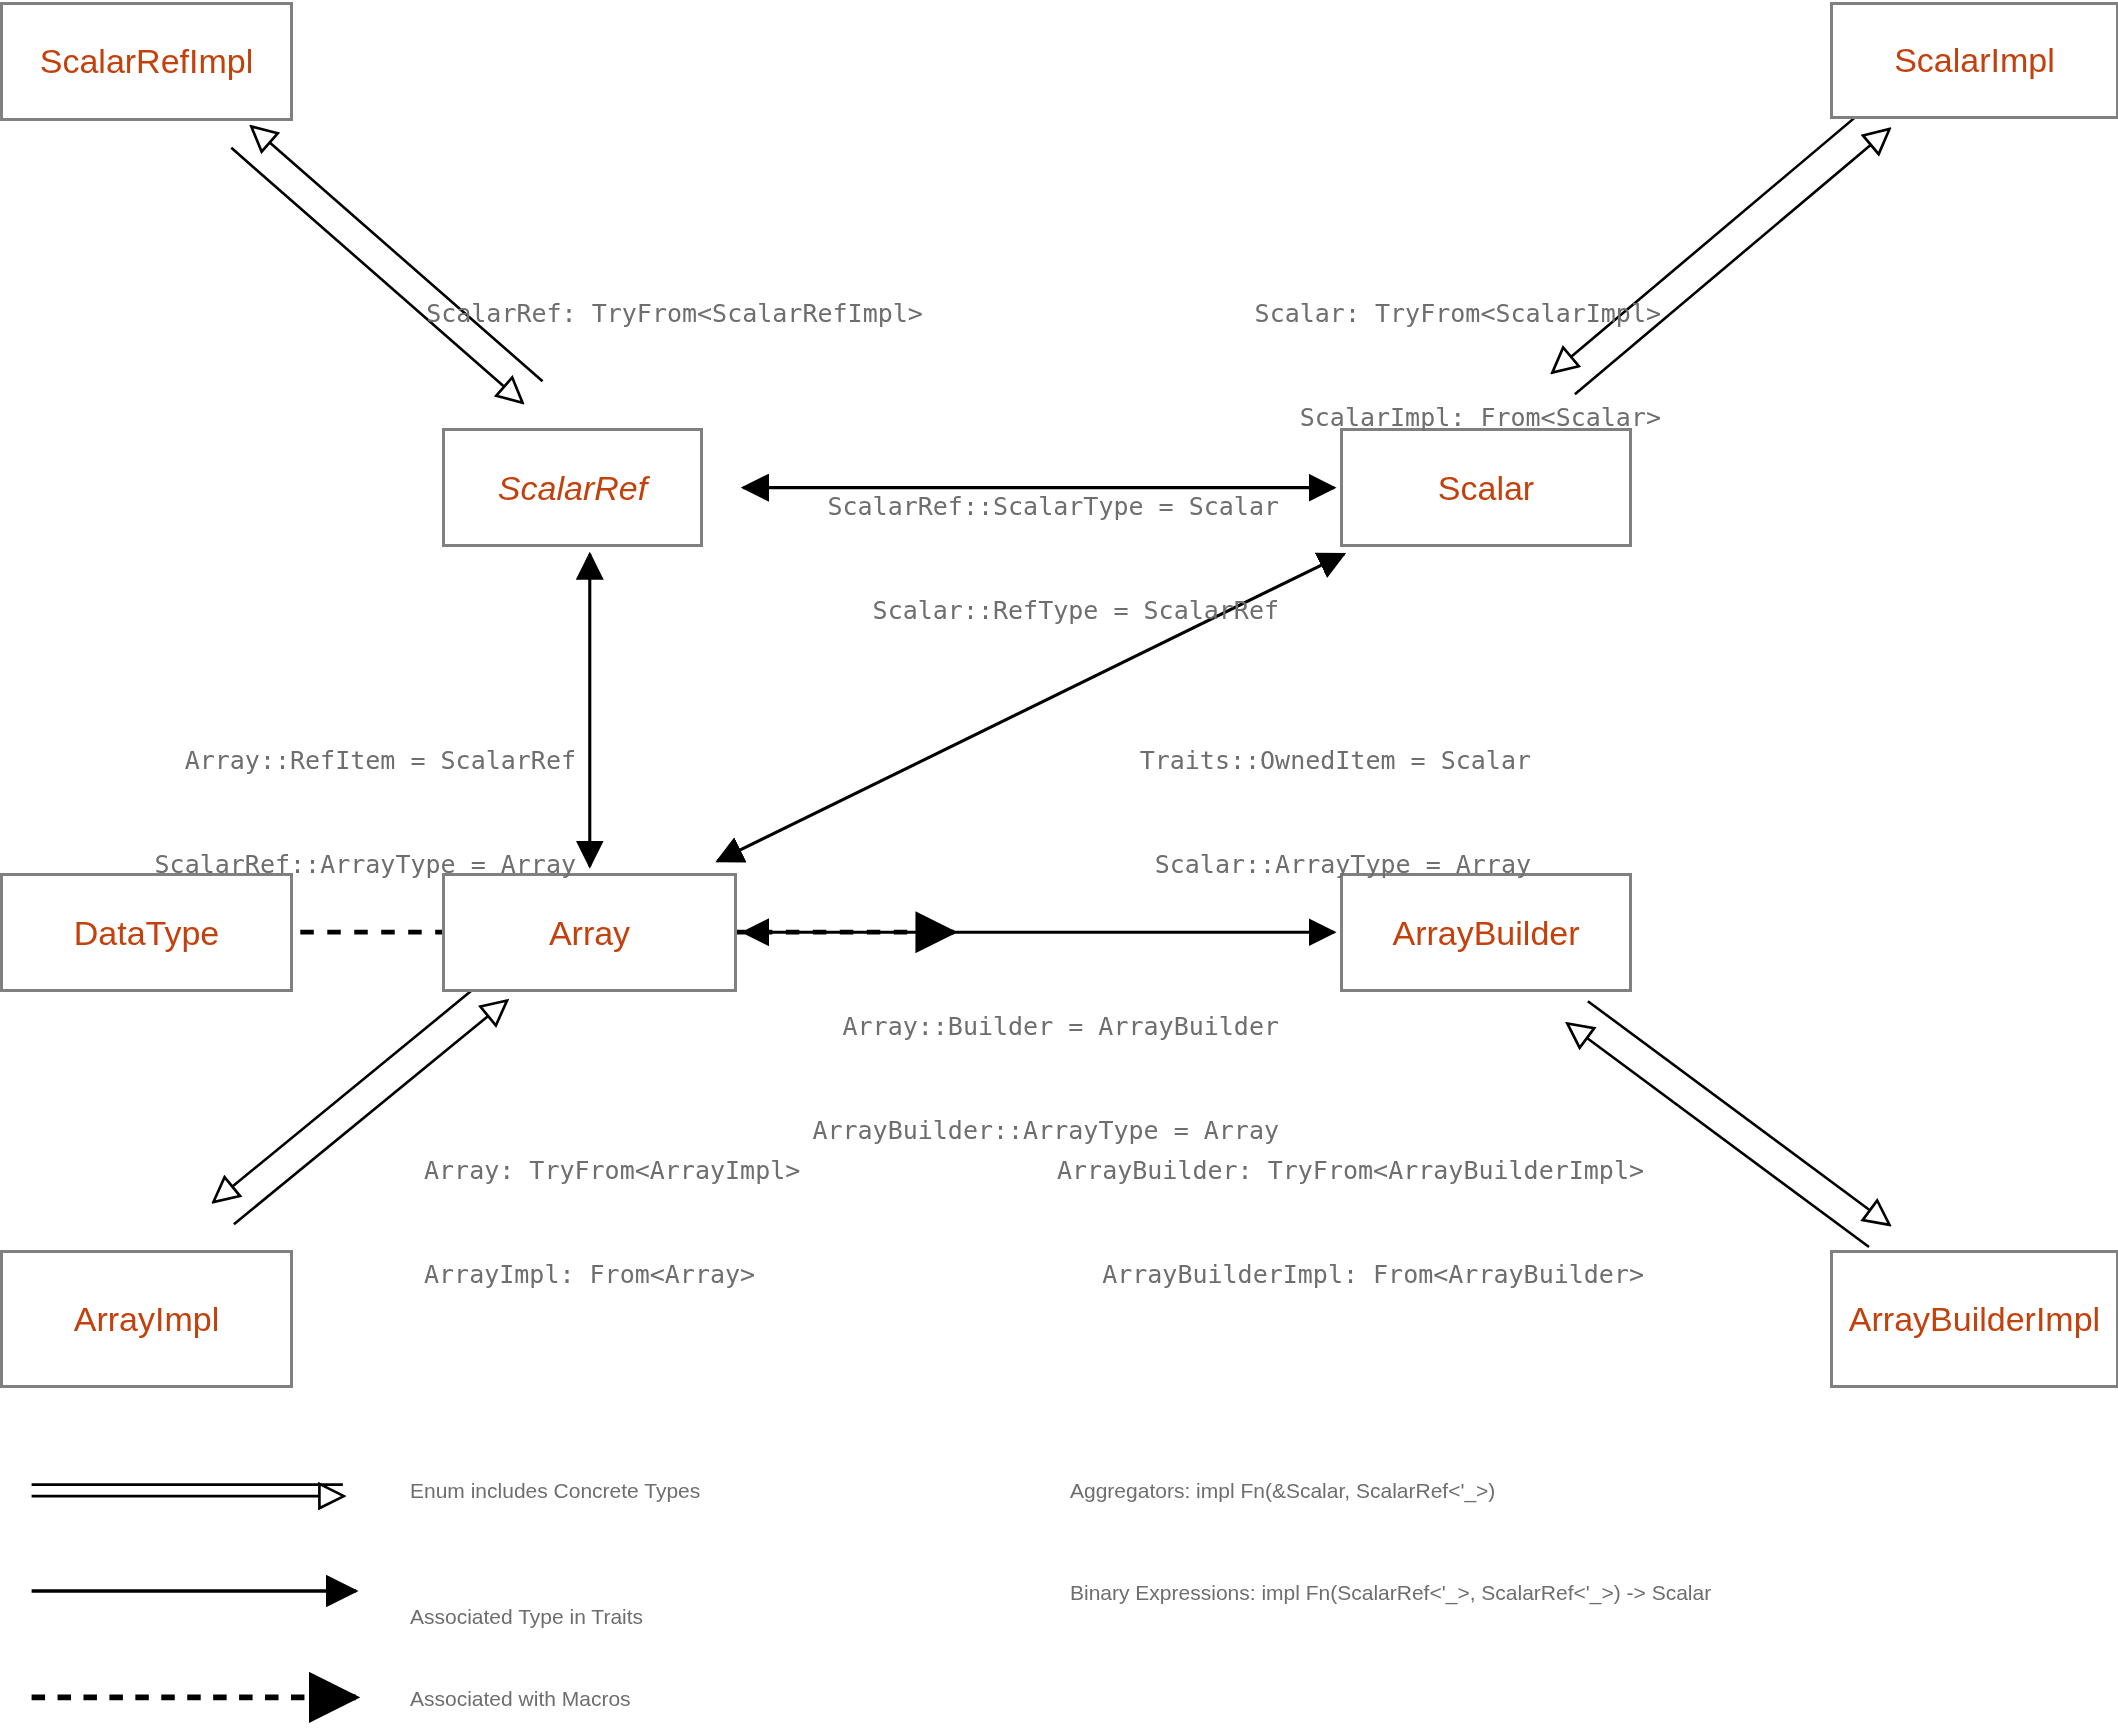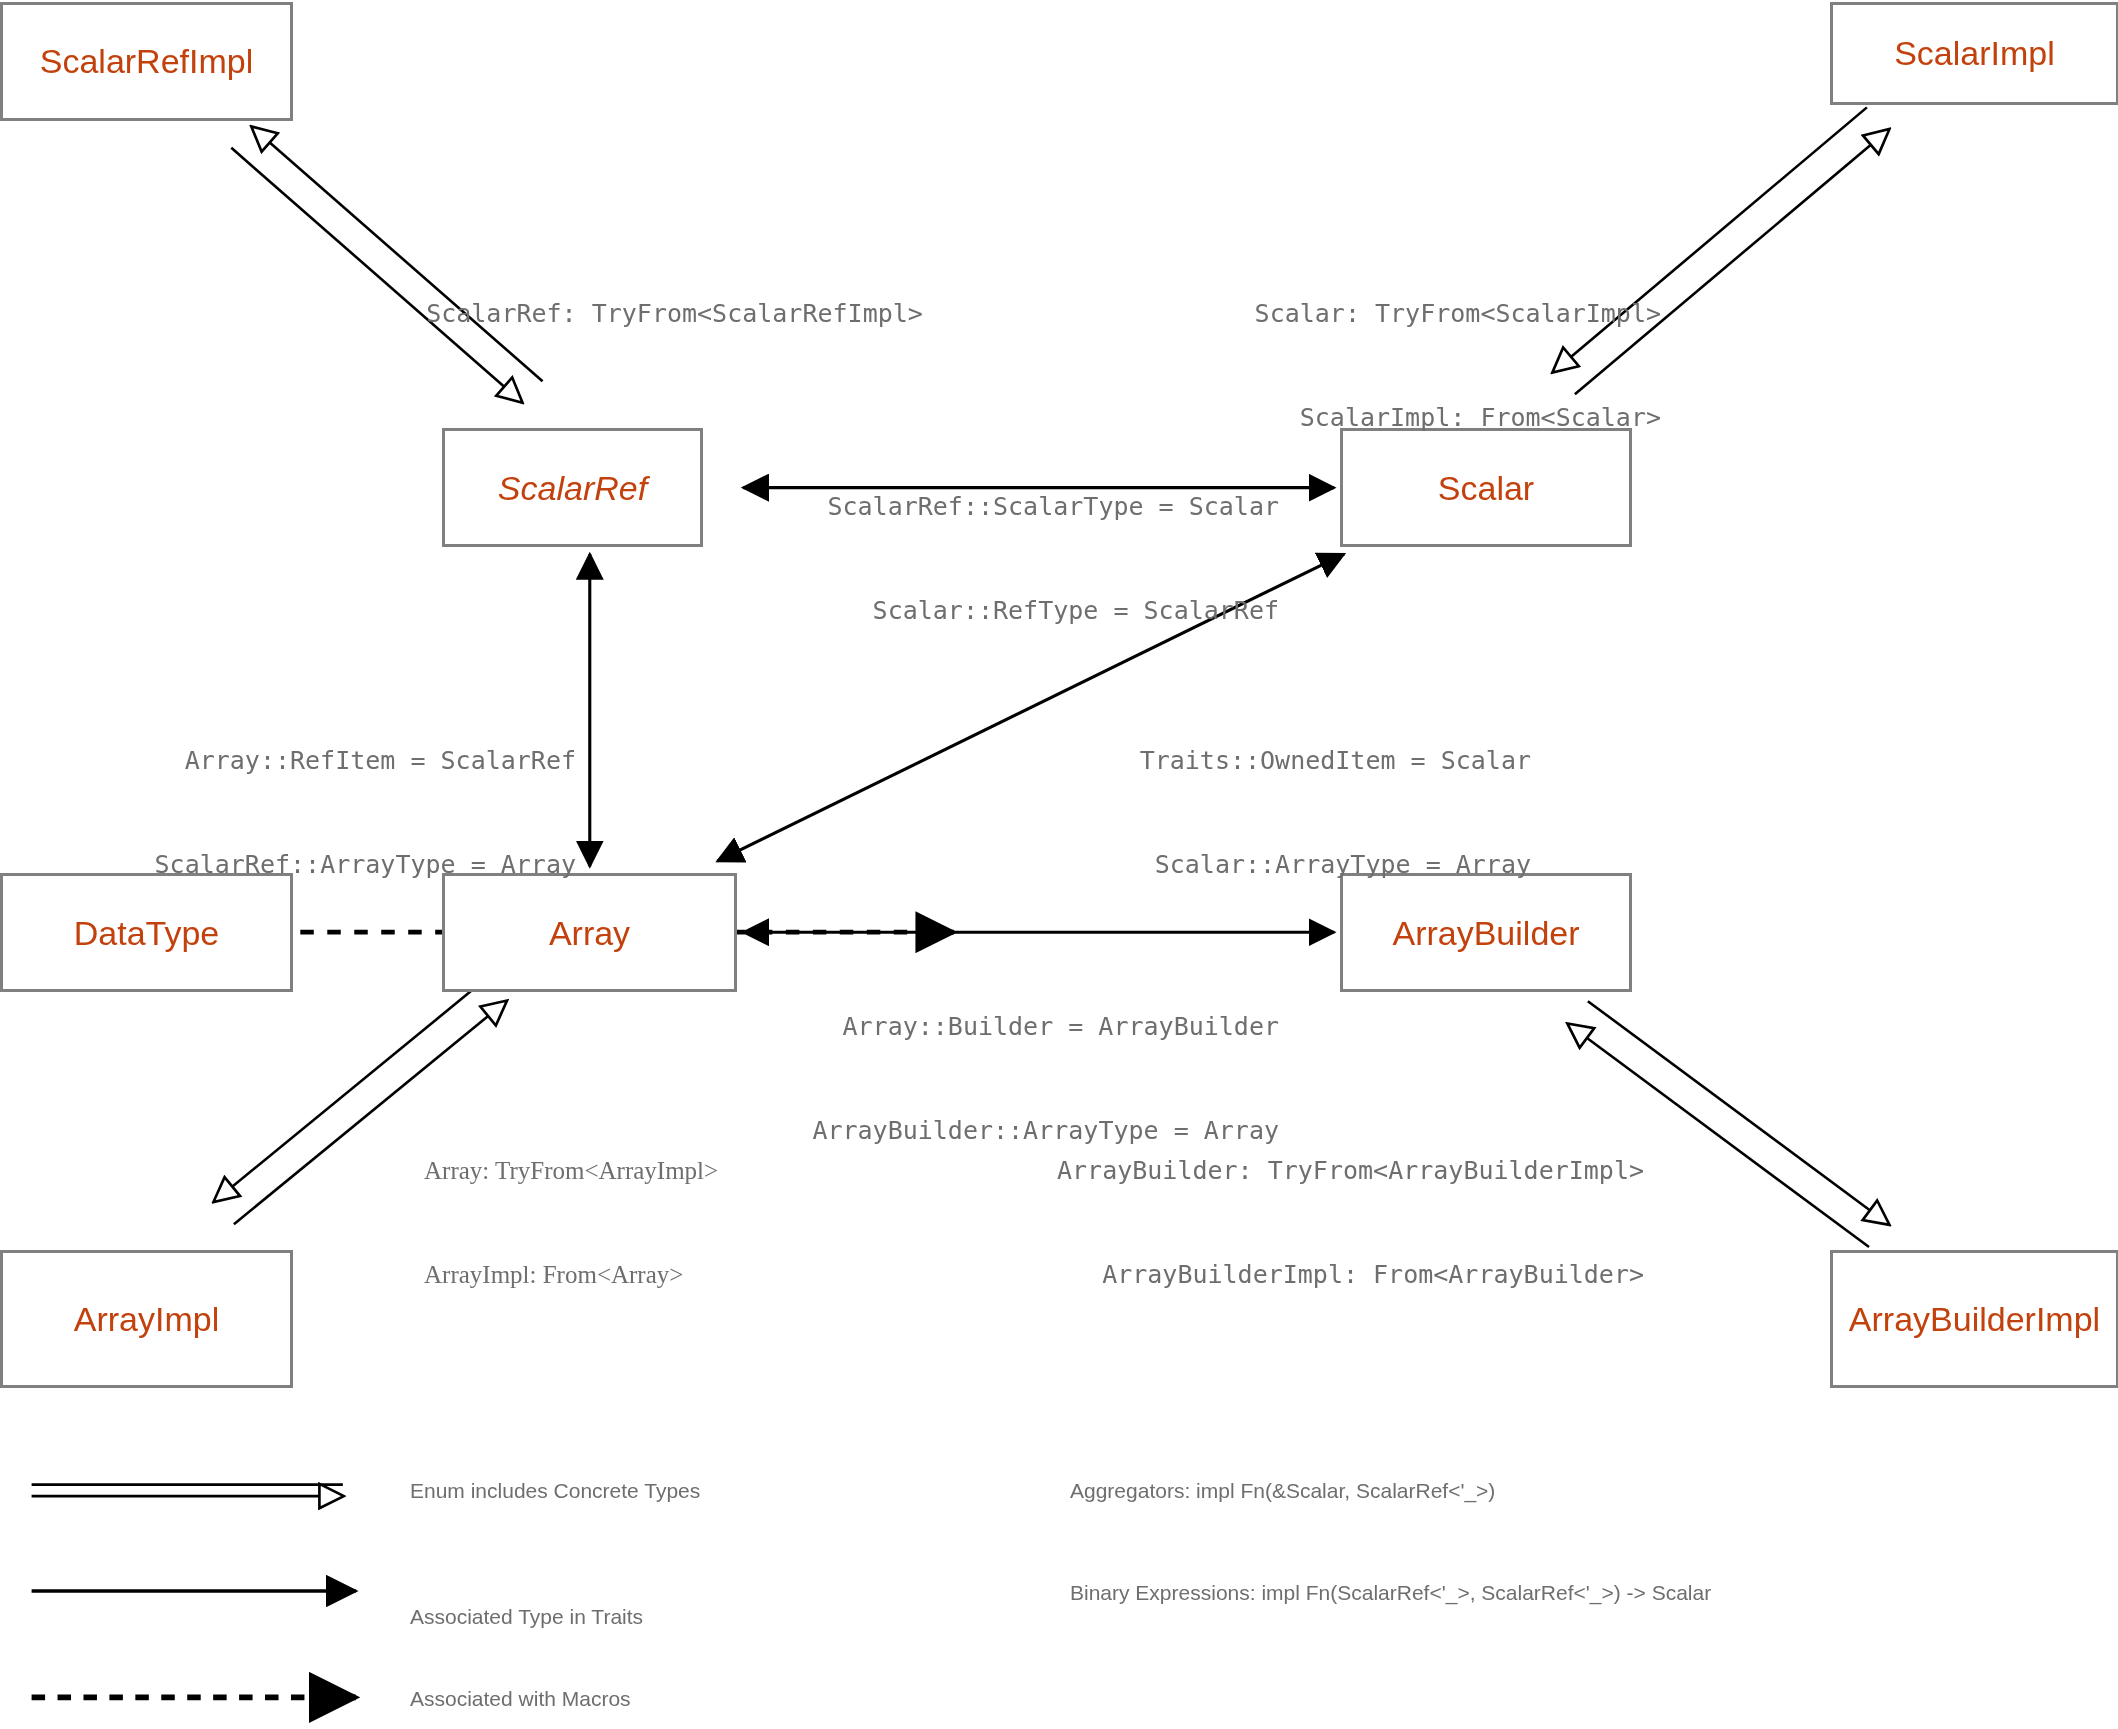--- a/index.html
+++ b/index.html
@@ -10,21 +10,21 @@
 
   .node{position:absolute;box-sizing:border-box;border:3.1px solid #808080;background:#ffffff;
         display:flex;align-items:center;justify-content:center;}
   .node .nlabel{font-family:"Liberation Sans",sans-serif;font-size:34px;color:#c2410c;
                 line-height:1;white-space:nowrap;}
 
   .edge-label{position:absolute;font-family:"DejaVu Sans Mono","Liberation Mono",monospace;
               font-size:25px;line-height:1.38;color:#6e6e6e;white-space:pre;}
   .edge-label.ctr{text-align:center;}
   .edge-label.rgt{text-align:right;}
-  .edge-label.lft{text-align:left;font-family:Liberation Serif, serif;}
+  .edge-label.lft{text-align:left;}
 
   .legend-text{position:absolute;font-family:Liberation Sans, sans-serif;
                font-size:21px;color:#6e6e6e;white-space:pre;line-height:1;}
 </style>
 </head>
 <body>
 
 <div id="stage">
 
   <svg class="layer" viewBox="0 0 4083 3333" xmlns="http://www.w3.org/2000/svg">
@@ -82,21 +82,21 @@
       <line x1="60" y1="2884" x2="660" y2="2884" stroke="#000000" stroke-width="5" marker-end="url(#hollowHead)"></line>
     </g>
     <line x1="60" y1="3067" x2="685" y2="3067" stroke="#000000" stroke-width="7" marker-end="url(#solidHead)"></line>
     <line x1="60" y1="3272" x2="685" y2="3272" stroke="#000000" stroke-width="11" stroke-dasharray="26 24" marker-end="url(#solidHead)"></line>
   </svg>
 
   <div class="node" style="left:0px;top:1.6px;width:293px;height:119px;">
     <span class="nlabel">ScalarRefImpl</span>
   </div>
 
-  <div class="node" style="left:1830px;top:1.6px;width:289px;height:103px;">
+  <div class="node" style="left:1830px;top:1.6px;width:289px;height:117px;">
     <span class="nlabel">ScalarImpl</span>
   </div>
 
   <div class="node" style="left:442px;top:428px;width:261px;height:119px;font-style:italic;">
     <span class="nlabel">ScalarRef</span>
   </div>
 
   <div class="node" style="left:1340px;top:428px;width:292px;height:119px;">
     <span class="nlabel">Scalar</span>
   </div>

